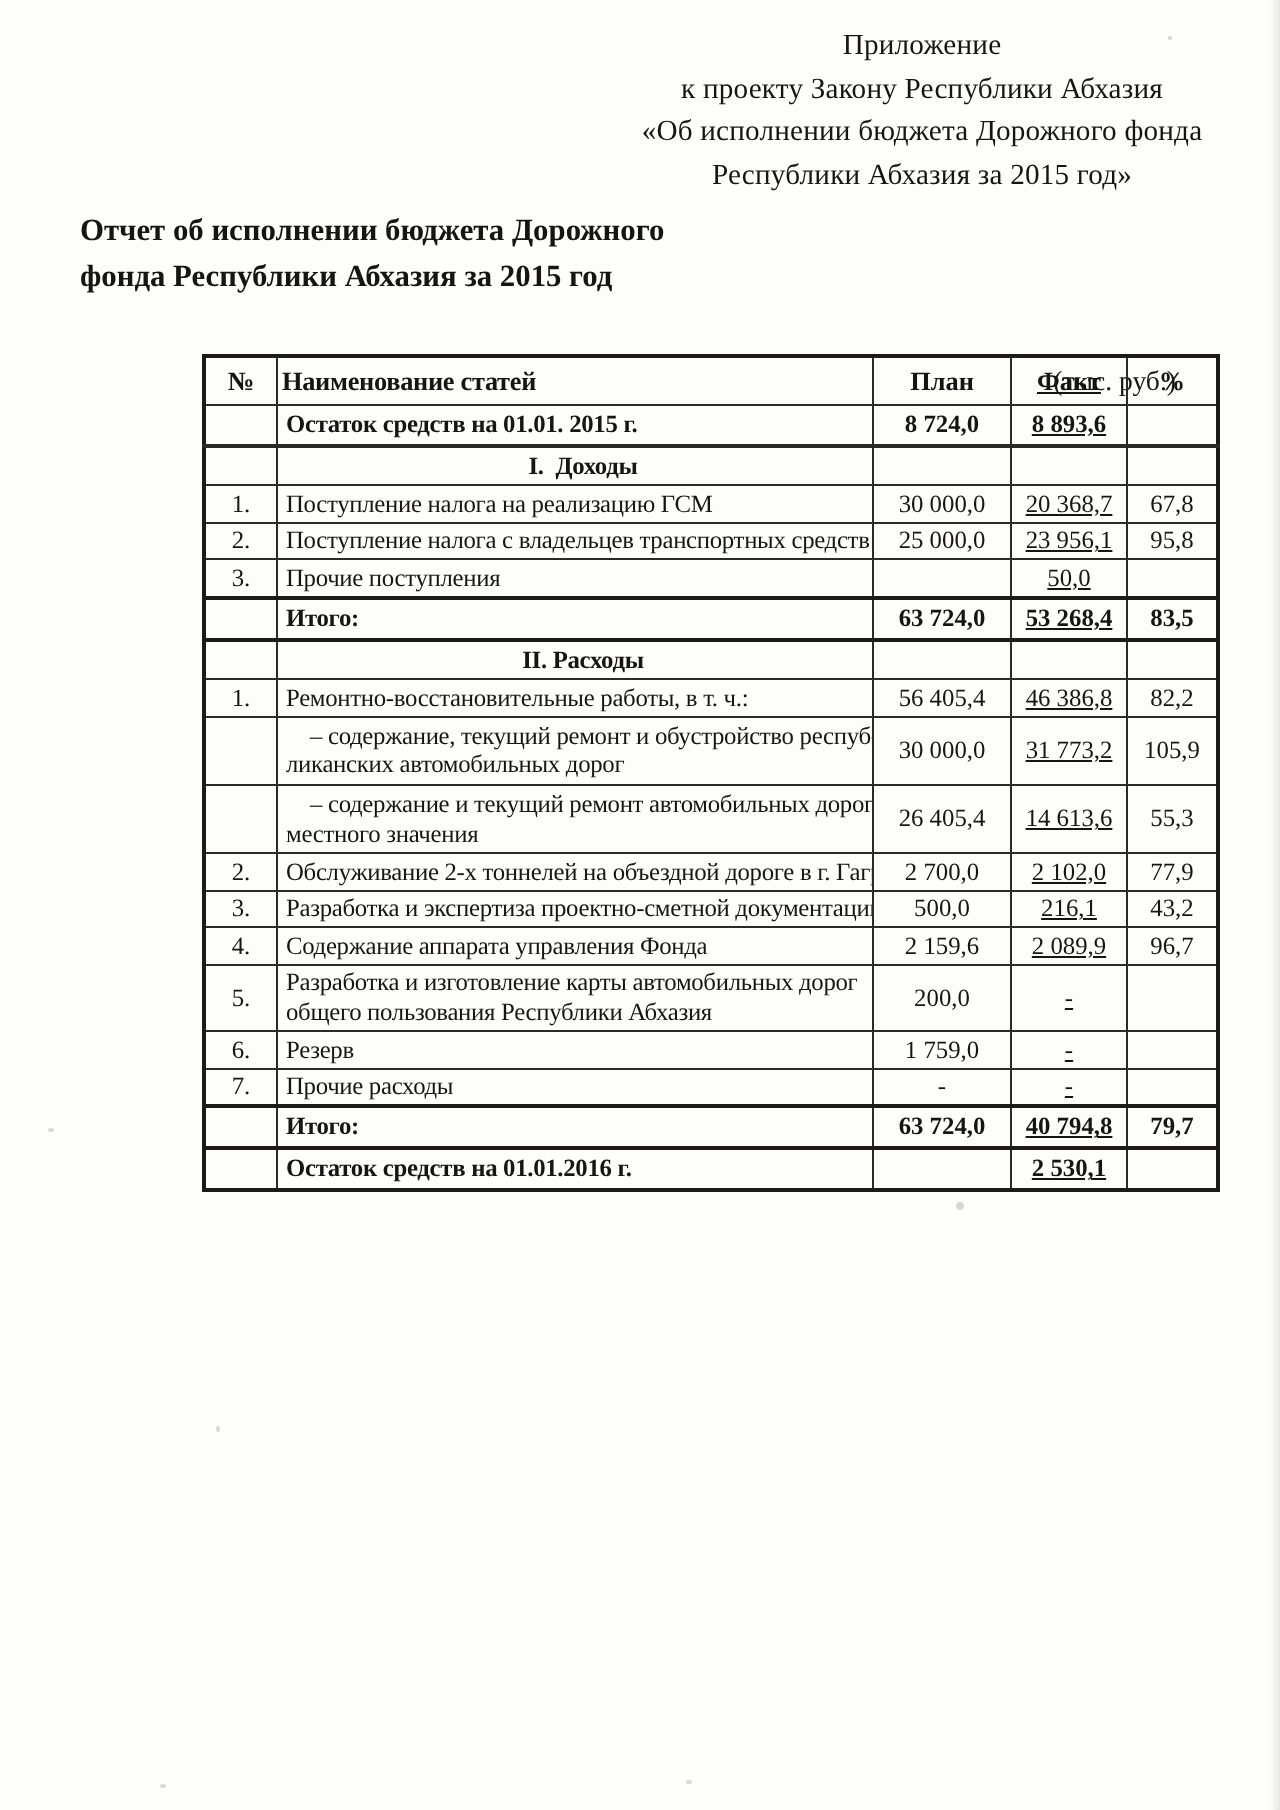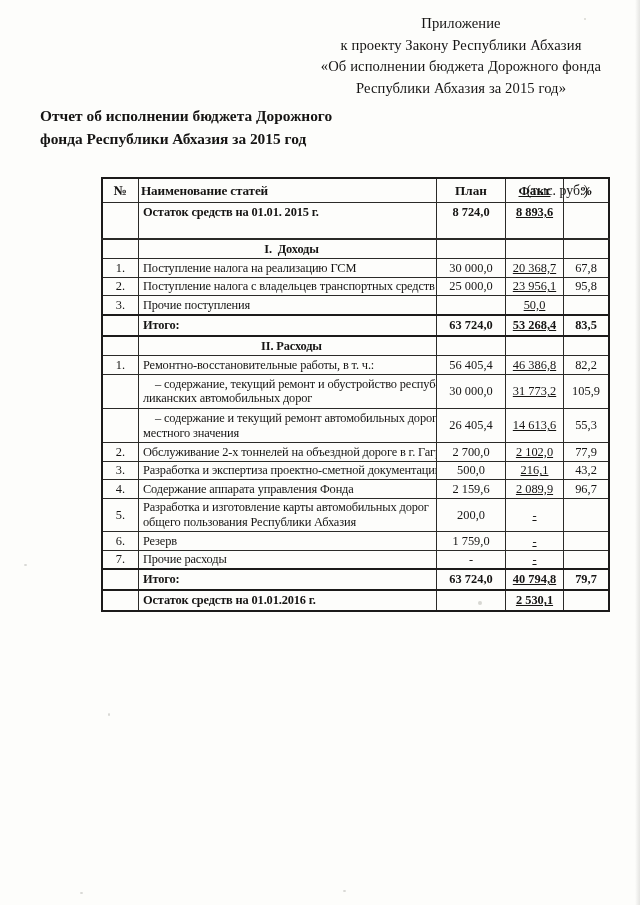--- a/index.html
+++ b/index.html
@@ -45,21 +45,21 @@
   thead th{
     font-weight:700;text-align:center;
     font-size:13.2px;padding:4px 2px;line-height:15px;
   }
   .c-num{width:31px;text-align:center;}
   .c-name{width:293px;text-align:left;white-space:pre;letter-spacing:-0.15px;}
   .c-plan{width:64px;text-align:center;}
   .c-fact{width:53px;text-align:center;text-decoration:underline;}
   .c-pct{width:40px;text-align:center;}
 
-  tr.row-opening td{font-weight:700;border-bottom-width:2px;padding-top:2px;padding-bottom:18px;margin-top:13px;}
+  tr.row-opening td{font-weight:700;border-bottom-width:2px;padding-top:2px;padding-bottom:2px;margin-top:13px;}
   tr.row-section td{font-weight:700;padding-top:2px;padding-bottom:2px;}
   tr.row-section .c-name{text-align:center;padding-left:12px;}
   tr.row-sub .c-name{text-indent:12px;padding-top:2px;padding-bottom:2px;}
   tr.row-item td{padding-top:1.5px;padding-bottom:1.5px;}
   tr.row-total td{font-weight:700;border-top:2px solid #1c1b1a;border-bottom:2px solid #1c1b1a;padding-top:2px;padding-bottom:2px;}
   tr.row-closing td{font-weight:700;padding-top:2.5px;padding-bottom:2.5px;}
 </style>
 </head>
 <body>
 

